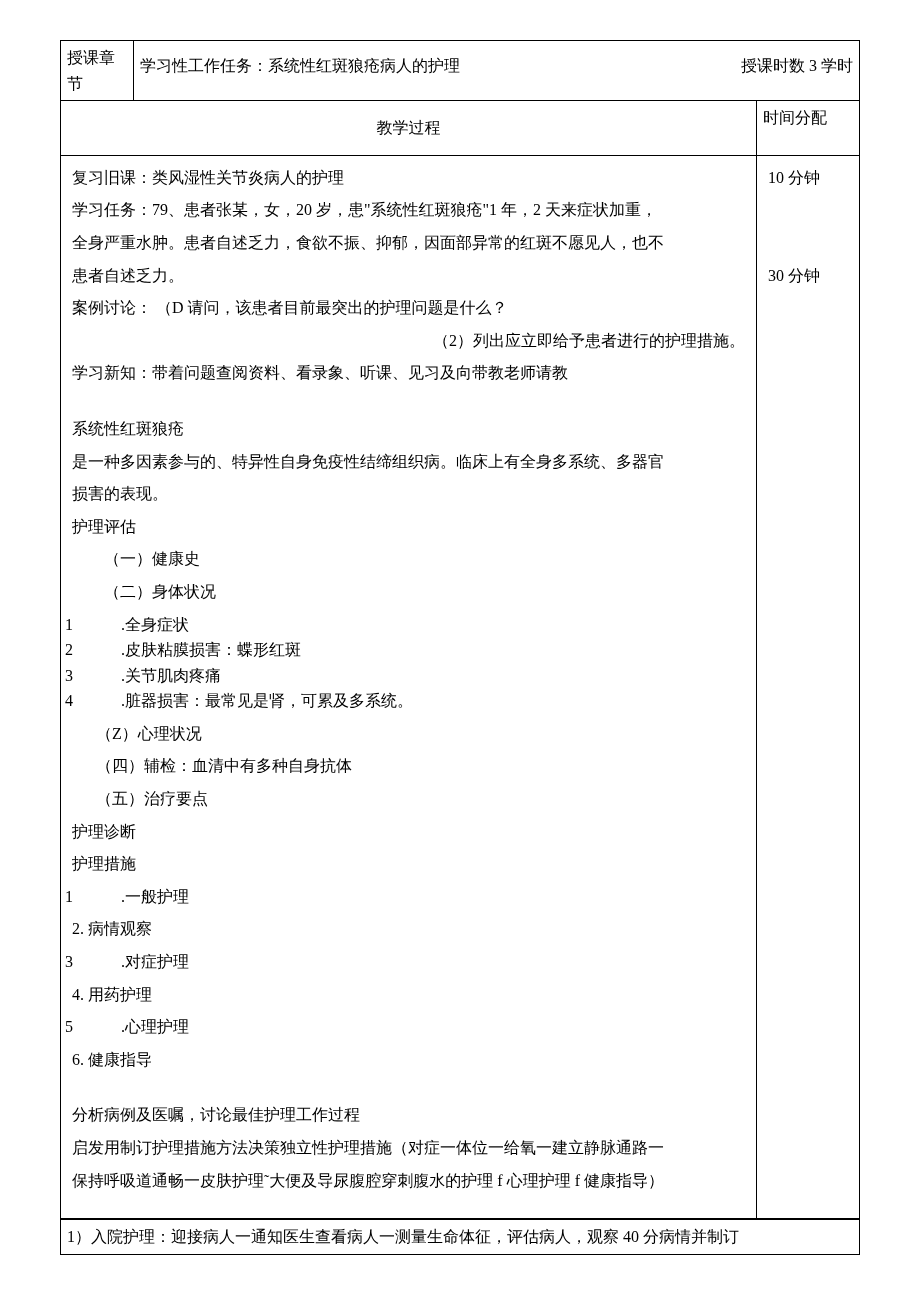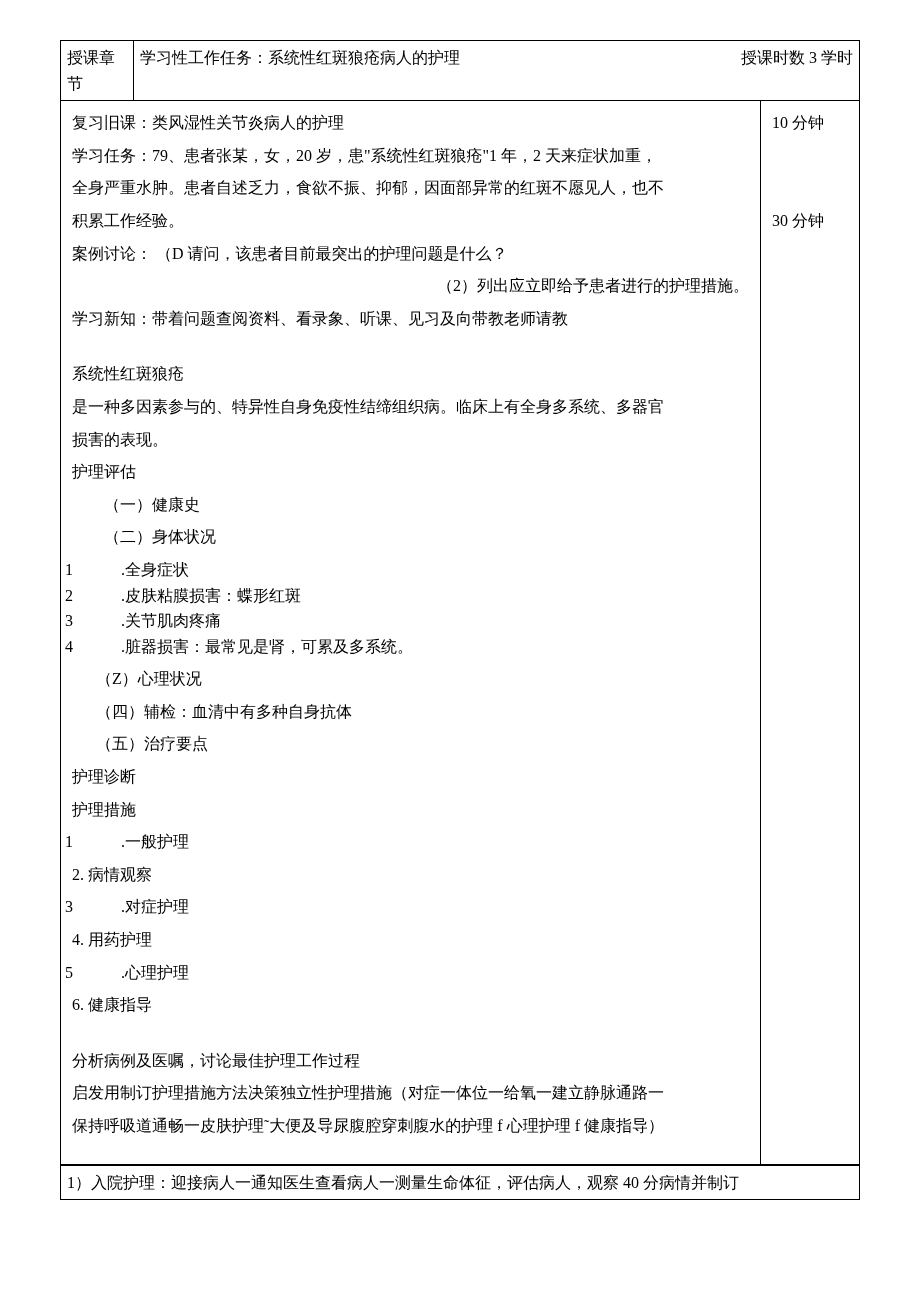--- a/index.html
+++ b/index.html
@@ -39,34 +39,38 @@
 </style>
 </head>
 <body>
 
 <div class="page">
   <table>
     <tbody>
         <tr>
       <td class="col-label">授课章节</td>
       <td colspan="2">
-        <div style="display:flex; justify-content:space-between;">
+        <div style="display:flex; justify-content:space-between;margin-top:8px;">
           <span>学习性工作任务：系统性红斑狼疮病人的护理</span>
           <span>
             <span>授课时数</span> <span>3 学时</span>
           </span>
         </div>
       </td>
     </tr>
     <tr>
+      <td class="center" colspan="2" style="padding:14px 0;">教学过程</td>
+      <td class="col-time">时间分配</td>
+    </tr>
+    <tr>
       <td colspan="2" class="content-body">
         <p>复习旧课：类风湿性关节炎病人的护理</p>
         <p>学习任务：79、患者张某，女，20 岁，患"系统性红斑狼疮"1 年，2 天来症状加重，</p>
         <p>全身严重水肿。患者自述乏力，食欲不振、抑郁，因面部异常的红斑不愿见人，也不</p>
-        <p>积累工作经验。</p>
+        <p>患者自述乏力。</p>
         <p>案例讨论： （D 请问，该患者目前最突出的护理问题是什么？</p>
         <p style="padding-left:6em;text-align:right;">（2）列出应立即给予患者进行的护理措施。</p>
         <p>学习新知：带着问题查阅资料、看录象、听课、见习及向带教老师请教</p>
         <div class="gap"></div>
         <p>系统性红斑狼疮</p>
         <p>是一种多因素参与的、特异性自身免疫性结缔组织病。临床上有全身多系统、多器官</p>
         <p>损害的表现。</p>
         <p>护理评估</p>
         <p class="indent1">（一）健康史</p>
         <p class="indent1">（二）身体状况</p>

